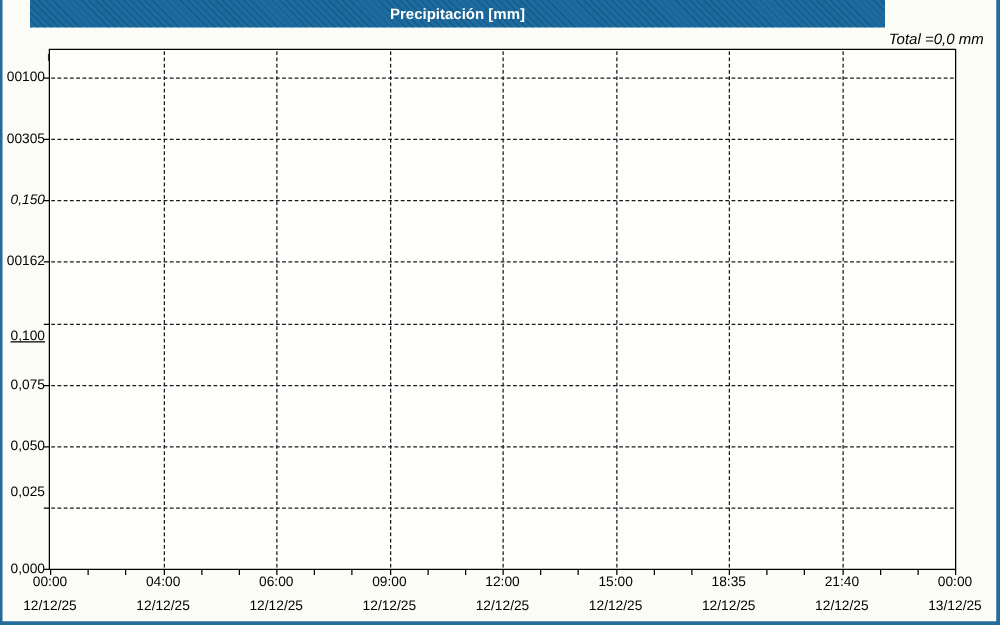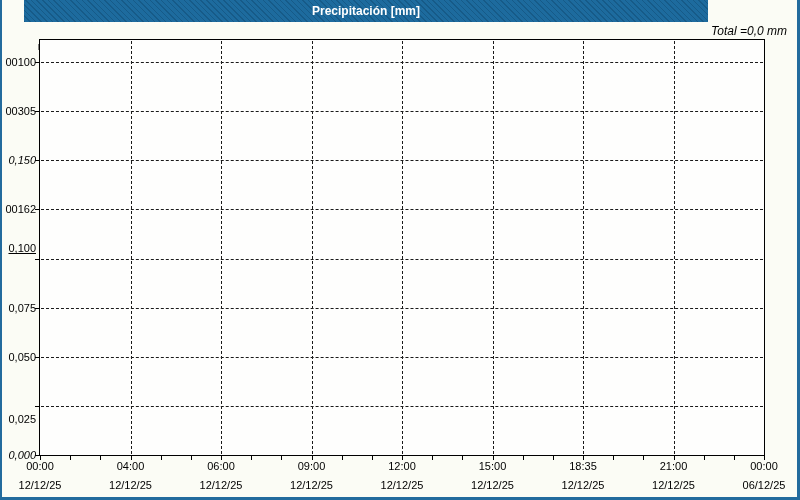--- a/index.html
+++ b/index.html
@@ -92,32 +92,32 @@
     <div class="ytick-mark" style="left: 35px; top: 111.125px;"></div>
     <div class="ylabel" style="top: 104.125px;">00305</div>
     <div class="gridline-h" style="left: 41px; top: 160.25px; width: 722px;"></div>
     <div class="ytick-mark" style="left: 35px; top: 160.25px;"></div>
     <div class="ylabel" style="top: 153.25px; font-style: italic;">0,150</div>
     <div class="gridline-h" style="left: 41px; top: 209.375px; width: 722px;"></div>
     <div class="ytick-mark" style="left: 35px; top: 209.375px;"></div>
     <div class="ylabel" style="top: 202.375px;">00162</div>
     <div class="gridline-h" style="left: 41px; top: 258.5px; width: 722px;"></div>
     <div class="ytick-mark" style="left: 35px; top: 258.5px;"></div>
-    <div class="ylabel" style="top: 241px; text-decoration: underline;">0,100</div>
+    <div class="ylabel" style="top: 262px; text-decoration: underline;">0,100</div>
     <div class="gridline-h" style="left: 41px; top: 307.625px; width: 722px;"></div>
     <div class="ytick-mark" style="left: 35px; top: 307.625px;"></div>
     <div class="ylabel" style="top: 300.625px;">0,075</div>
     <div class="gridline-h" style="left: 41px; top: 356.75px; width: 722px;"></div>
     <div class="ytick-mark" style="left: 35px; top: 356.75px;"></div>
     <div class="ylabel" style="top: 349.75px;">0,050</div>
     <div class="gridline-h" style="left: 41px; top: 405.875px; width: 722px;"></div>
     <div class="ytick-mark" style="left: 35px; top: 405.875px;"></div>
-    <div class="ylabel" style="top: 412px;">0,025</div>
+    <div class="ylabel" style="top: 387px;">0,025</div>
     <div class="ytick-mark" style="left: 35px; top: 455px;"></div>
-    <div class="ylabel" style="top: 448px; font-style: italic;">0,000</div>
+    <div class="ylabel" style="top: 448px;">0,000</div>
     <div class="xlabel-time" style="left: 8px; top: 460px;">00:00</div>
     <div class="xlabel-date" style="left: 8px; top: 479px;">12/12/25</div>
     <div class="gridline-v" style="left: 130.5px; top: 41px; height: 413px;"></div>
     <div class="xlabel-time" style="left: 98.5px; top: 460px;">04:00</div>
     <div class="xlabel-date" style="left: 98.5px; top: 479px;">12/12/25</div>
     <div class="gridline-v" style="left: 221px; top: 41px; height: 413px;"></div>
     <div class="xlabel-time" style="left: 189px; top: 460px;">06:00</div>
     <div class="xlabel-date" style="left: 189px; top: 479px;">12/12/25</div>
     <div class="gridline-v" style="left: 311.5px; top: 41px; height: 413px;"></div>
     <div class="xlabel-time" style="left: 279.5px; top: 460px;">09:00</div>
@@ -125,24 +125,24 @@
     <div class="gridline-v" style="left: 402px; top: 41px; height: 413px;"></div>
     <div class="xlabel-time" style="left: 370px; top: 460px;">12:00</div>
     <div class="xlabel-date" style="left: 370px; top: 479px;">12/12/25</div>
     <div class="gridline-v" style="left: 492.5px; top: 41px; height: 413px;"></div>
     <div class="xlabel-time" style="left: 460.5px; top: 460px;">15:00</div>
     <div class="xlabel-date" style="left: 460.5px; top: 479px;">12/12/25</div>
     <div class="gridline-v" style="left: 583px; top: 41px; height: 413px;"></div>
     <div class="xlabel-time" style="left: 551px; top: 460px;">18:35</div>
     <div class="xlabel-date" style="left: 551px; top: 479px;">12/12/25</div>
     <div class="gridline-v" style="left: 673.5px; top: 41px; height: 413px;"></div>
-    <div class="xlabel-time" style="left: 641.5px; top: 460px;">21:00</div>
+    <div class="xlabel-time" style="left: 641.5px; top: 460px;">21:40</div>
     <div class="xlabel-date" style="left: 641.5px; top: 479px;">12/12/25</div>
     <div class="xlabel-time" style="left: 732px; top: 460px;">00:00</div>
-    <div class="xlabel-date" style="left: 732px; top: 479px;">06/12/25</div>
+    <div class="xlabel-date" style="left: 732px; top: 479px;">13/12/25</div>
     <div class="xtick-mark" style="left: 40px; top: 456px;"></div>
     <div class="xtick-mark" style="left: 70.1667px; top: 456px;"></div>
     <div class="xtick-mark" style="left: 100.333px; top: 456px;"></div>
     <div class="xtick-mark" style="left: 130.5px; top: 456px;"></div>
     <div class="xtick-mark" style="left: 160.667px; top: 456px;"></div>
     <div class="xtick-mark" style="left: 190.833px; top: 456px;"></div>
     <div class="xtick-mark" style="left: 221px; top: 456px;"></div>
     <div class="xtick-mark" style="left: 251.167px; top: 456px;"></div>
     <div class="xtick-mark" style="left: 281.333px; top: 456px;"></div>
     <div class="xtick-mark" style="left: 311.5px; top: 456px;"></div>

